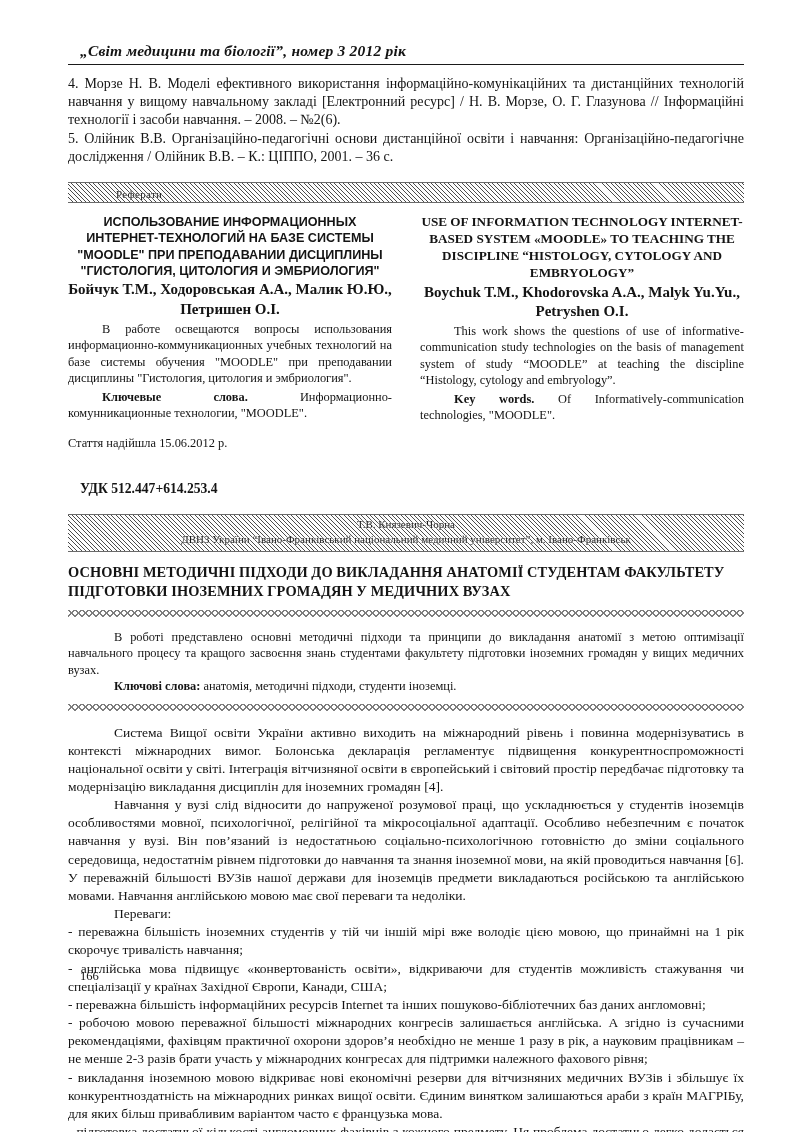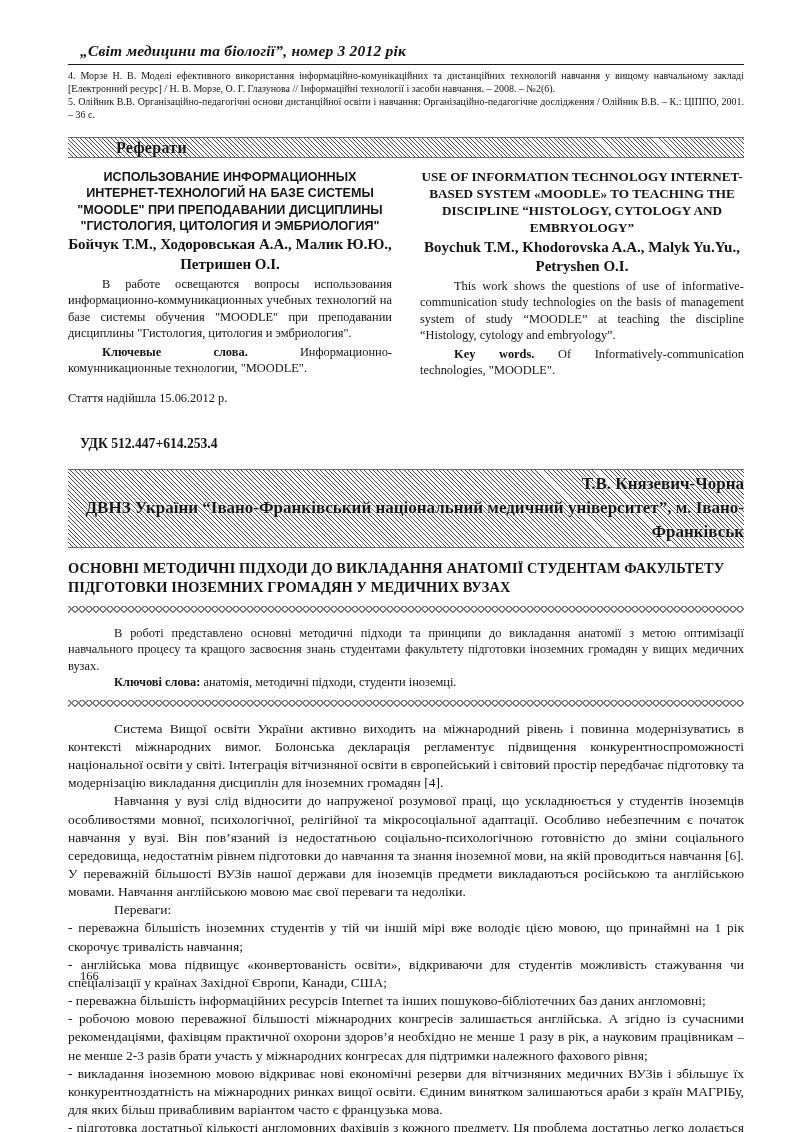--- a/index.html
+++ b/index.html
@@ -33,22 +33,22 @@
     font-weight: bold;
     font-size: 15.5px;
     letter-spacing: .2px;
     padding-left: 12px;
     padding-bottom: 4px;
     border-bottom: 1.4px solid #1a1a1a;
   }
 
   
   .refs {
-    margin-top: 4px;
-    font-size: 10px;
+    margin-top: 10px;
+    font-size: 14px;
     line-height: 1.30;
     text-align: justify;
   }
   .refs p { margin: 0; }
 
   
   .hatch {
     background-color: #fdfdfd;
     background-image: repeating-linear-gradient(
         45deg,
@@ -57,22 +57,22 @@
     border-top: 1px solid #6a6a6a;
     border-bottom: 1px solid #6a6a6a;
   }
 
   .banner-referaty {
     margin-top: 16px;
     height: 19px;
     line-height: 19px;
   }
   .banner-referaty .label {
-    font-weight: bold;
-    font-size: 16px;
+    font-weight: normal;
+    font-size: 11px;
     padding-left: 48px;
     letter-spacing: .3px;
     text-shadow: 0 0 1px #ffffff, 0 0 2px #ffffff;
   }
 
   
   .abstract-cols {
     margin-top: 11px;
     display: flex;
     gap: 28px;
@@ -126,25 +126,24 @@
     padding-left: 12px;
   }
 
   
   .banner-author {
     margin-top: 17px;
     padding: 2px 0 3px 0;
     text-align: center;
   }
   .banner-author .ln {
-    font-weight: bold;
-    font-size: 17px;
+    font-weight: normal;
+    font-size: 11px;
     line-height: 1.42;
     text-shadow: 0 0 1px #ffffff, 0 0 2px #ffffff, 0 0 3px #ffffff;
-    text-align: right;
   }
 
   
   .art-title {
     margin-top: 11px;
     font-weight: bold;
     font-size: 14.4px;
     line-height: 1.30;
     text-align: left;
     letter-spacing: .1px;

